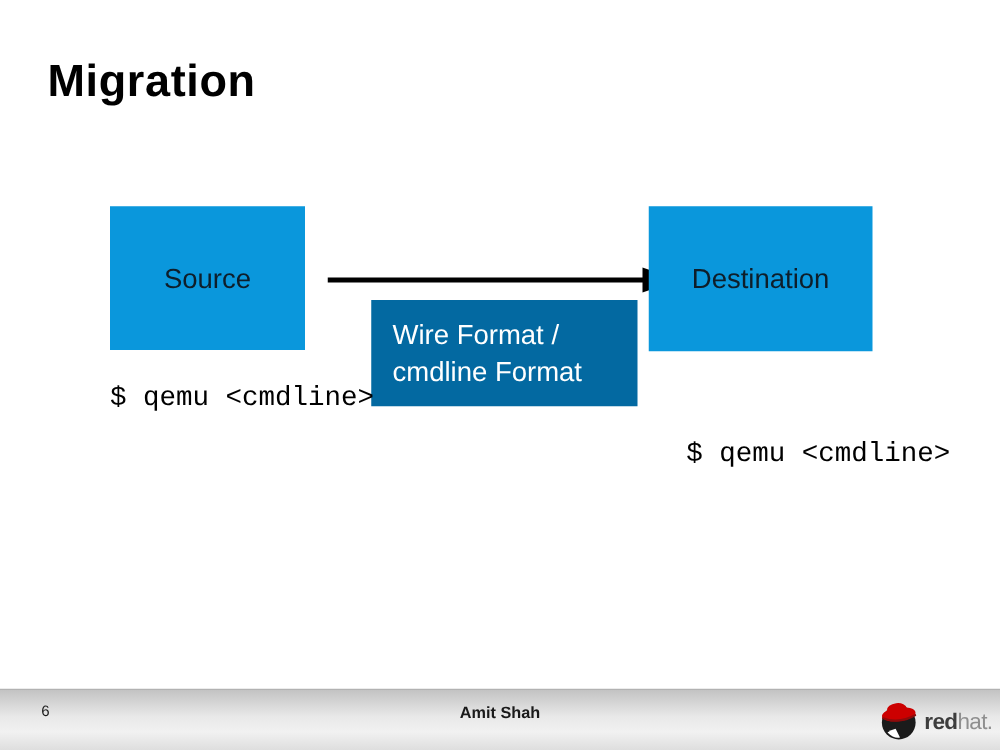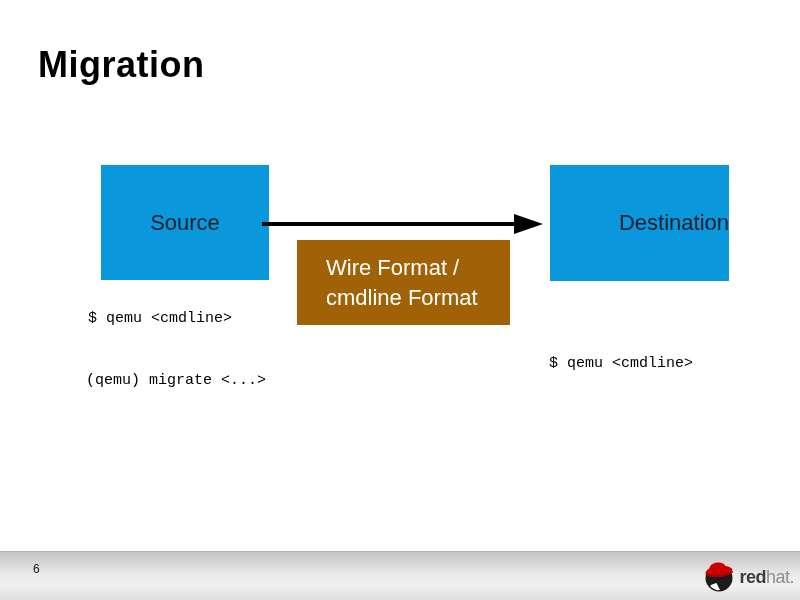--- a/index.html
+++ b/index.html
@@ -30,39 +30,39 @@
     align-items: center;
     justify-content: center;
   }
 
   .box-blue {
     background: #0a97dc;
     color: #0e1e2a;
     font-size: 22px;
   }
 
-  #source-box { left: 101px; top: 165px; width: 168px; height: 115px; }
-  #destination-box { left: 550px; top: 165px; width: 179px; height: 116px; justify-content: flex-end; }
+  #source-box { left: 88px; top: 165px; width: 156px; height: 115px; }
+  #destination-box { left: 519px; top: 165px; width: 179px; height: 116px; }
 
   #wire-box {
     left: 297px; top: 240px; width: 213px; height: 85px;
-    background: #a16207;
+    background: #0369a1;
     color: #ffffff;
     font-size: 22px;
     line-height: 30px;
     display: block;
-    padding: 13px 10px 0 29px;
+    padding: 13px 10px 0 17px;
   }
 
   .arrow-svg { position: absolute; left: 262px; top: 204px; width: 281px; height: 40px; }
 
   .mono {
     position: absolute;
     font-family: "Liberation Mono", "DejaVu Sans Mono", monospace;
-    font-size: 15px;
+    font-size: 22px;
     color: #000000;
     white-space: pre;
     line-height: 22px;
   }
   #source-cmd   { left: 88px; top: 308px; }
   #monitor-cmd  { left: 86px; top: 370px; }
   #dest-cmd     { left: 549px; top: 309px; }
 
   .footer {
     position: absolute;
@@ -122,28 +122,28 @@
   <div class="box box-blue" id="destination-box">
     <span>Destination</span>
   </div>
 
   <div class="box" id="wire-box">
     <div>Wire Format /</div>
     <div>cmdline Format</div>
   </div>
 
   <div class="mono" id="source-cmd">$ qemu &lt;cmdline&gt;</div>
-  <div class="mono" id="monitor-cmd">(qemu) migrate &lt;...&gt;</div>
 
   <div class="mono" id="dest-cmd">
     <div>$ qemu &lt;cmdline&gt;</div>
   </div>
 
   <div class="footer">
     <div class="page-number">6</div>
+    <div class="footer-author">Amit Shah</div>
     <div class="redhat-logo">
       <svg viewBox="0 0 34 34">
         <circle cx="17" cy="18" r="13.5" fill="#1b1b1b"></circle>
         <path d="M8 26 q5 5 10 4 l-3.5 -7 q-4 1 -6.5 3 z" fill="#ffffff"></path>
         <ellipse cx="17" cy="11.5" rx="13.5" ry="5.5" fill="#cc0000" transform="rotate(-7 17 11.5)"></ellipse>
         <ellipse cx="15.5" cy="7.5" rx="8" ry="5" fill="#cc0000" transform="rotate(-7 15.5 7.5)"></ellipse>
         <path d="M4 13.5 q13 5 26.5 -2.5 l0.5 1.5 q-13 8 -27.5 2.5 z" fill="#8e0b0b"></path>
       </svg>
       <span class="brand"><span class="brand-bold">red</span><span class="brand-light">hat</span><span class="brand-dot">.</span></span>
     </div>

